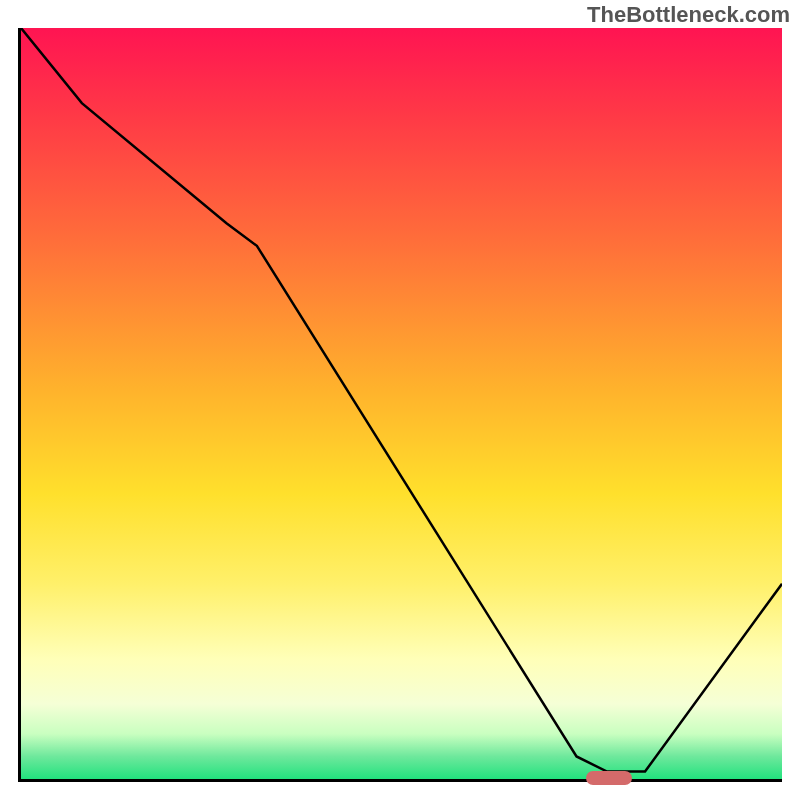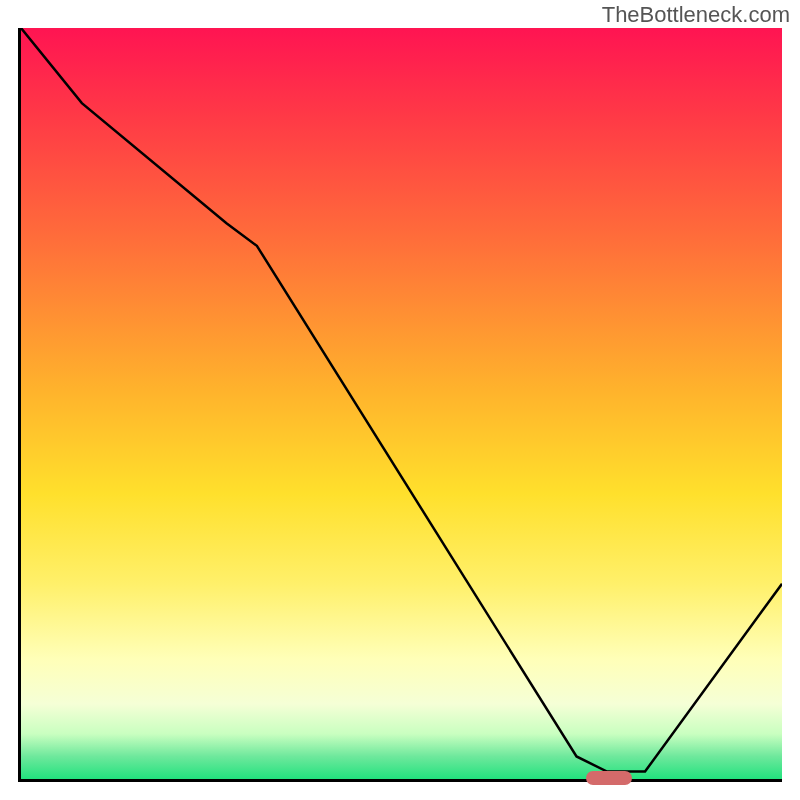--- a/index.html
+++ b/index.html
@@ -9,21 +9,21 @@
     width: 800px;
     height: 800px;
     position: relative;
     font-family: Arial, Helvetica, sans-serif;
   }
   .watermark {
     position: absolute;
     top: 2px;
     right: 10px;
     font-size: 22px;
-    font-weight: normal;
+    font-weight: bold;
     color: #555555;
   }
   .plot {
     position: absolute;
     left: 18px;
     top: 28px;
     width: 764px;
     height: 754px;
     box-sizing: border-box;
     border: 3px solid #000;

